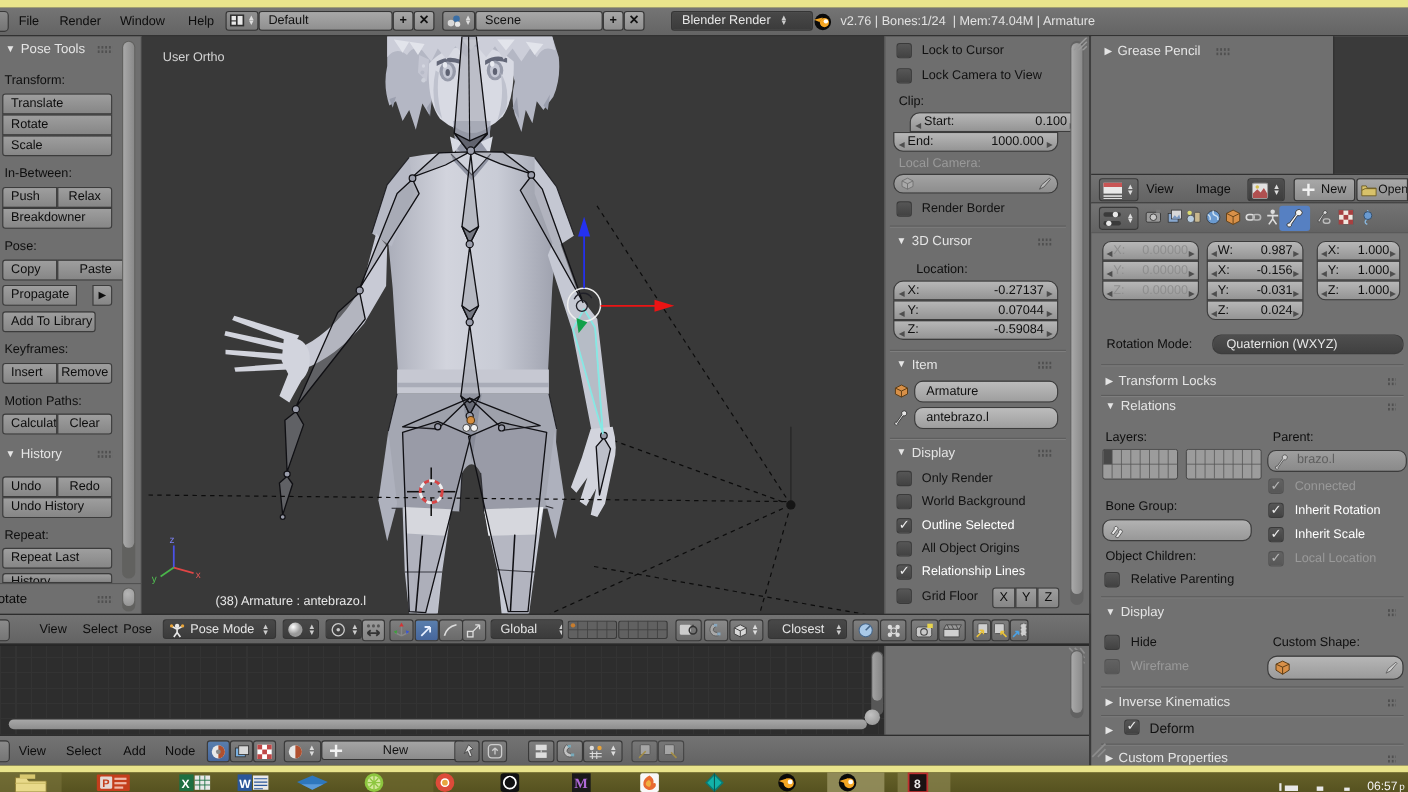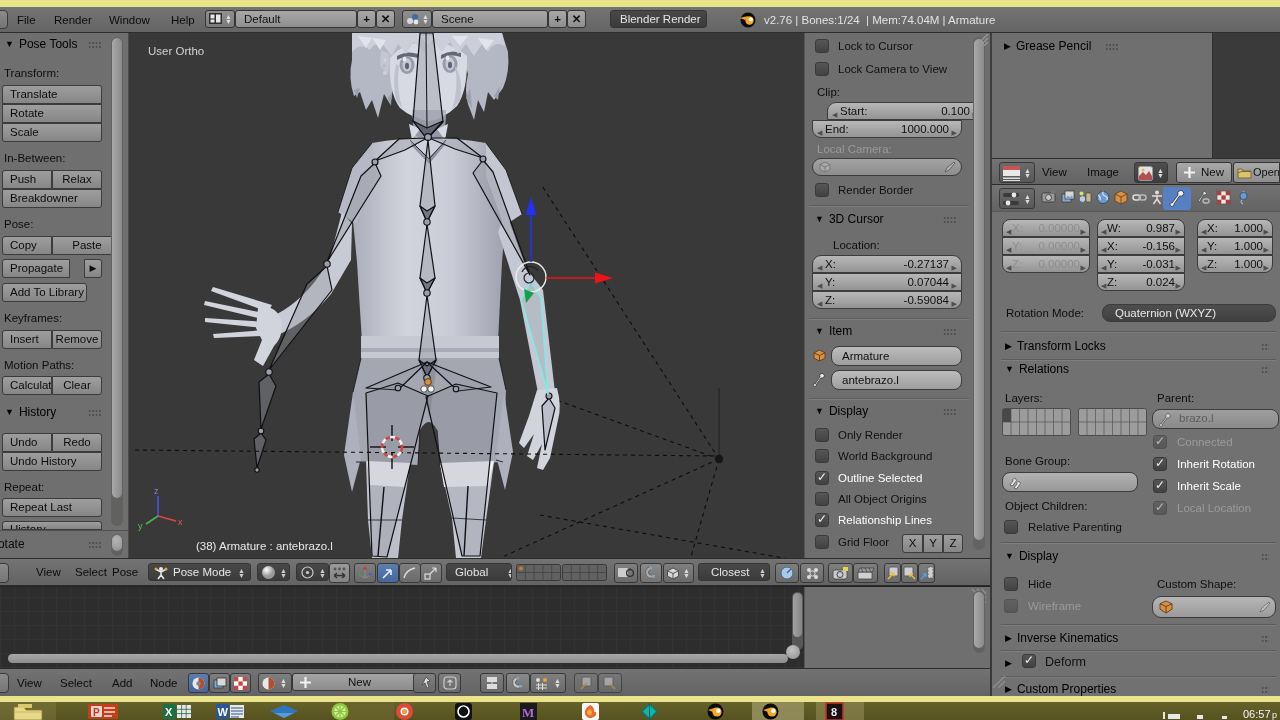--- a/index.html
+++ b/index.html
@@ -4,21 +4,21 @@
 body{font-family:"Liberation Sans",sans-serif;width:1280px;height:720px;overflow:hidden;background:#393939}
 #screen{position:absolute;left:0;top:0;width:1280px;height:720px}
 .abs{position:absolute}
 .ystrip{left:0;top:0;width:1280px;height:7px;background:#e9e48c}
 #topbar{left:0;top:7px;width:1280px;height:26px;background:linear-gradient(#747474,#646464);border-bottom:1px solid #2e2e2e;color:#101010;font-size:11.5px}
 .menuitem{position:absolute;top:7px;color:#0c0c0c;font-size:11.5px}
 .hfield{position:absolute;height:18px;border:1px solid #353535;border-radius:3px;background:linear-gradient(#a8a8a8,#8f8f8f);font-size:11.5px;color:#111;line-height:16px;white-space:nowrap;overflow:hidden}
 .hdark{background:linear-gradient(#484848,#3b3b3b);color:#e6e6e6}
 .tools{left:0;top:33px;width:129px;height:497px;background:#6f6f6f;border-right:1px solid #4a4a4a}
 .lastop{left:0;top:530px;width:129px;height:28px;background:#6f6f6f;border-top:1px solid #515151;border-right:1px solid #4a4a4a}
-.ph{position:absolute;font-size:12px;color:#000000;white-space:nowrap}
+.ph{position:absolute;font-size:12px;color:#e5e5e5;white-space:nowrap}
 .ph:before{content:"▼";font-size:9px;margin-right:5px;position:relative;top:-1px}
 .phc:before{content:"▶"}
 .grip{position:absolute;width:14px;height:8px;background-image:radial-gradient(circle,#4c4c4c 1px,transparent 1.1px);background-size:3.4px 4px;opacity:.9}
 .lbl{position:absolute;font-size:11.5px;color:#0e0e0e;white-space:nowrap}
 .btn{position:absolute;background:linear-gradient(#9e9e9e,#868686);border:1px solid #3c3c3c;border-radius:3px;font-size:11.5px;color:#0c0c0c;text-align:center;line-height:17px;height:19px;white-space:nowrap;overflow:hidden}
 .btn.l{text-align:left;padding-left:7px}
 .chk{position:absolute;width:14px;height:14px;border:1px solid #3a3a3a;border-radius:3px;background:linear-gradient(#565656,#424242)}
 .chk.on:after{content:"✓";color:#eee;font-size:12px;position:absolute;left:1px;top:-2px}
 .chk.dis{opacity:.55}
 .clabel{position:absolute;font-size:11.5px;color:#111;white-space:nowrap}
@@ -60,21 +60,21 @@
    <svg width="14" height="12" style="position:absolute;left:3px;top:2px">
           <circle cx="4" cy="8" r="3" fill="#d8d8d8"></circle>
           <circle cx="9" cy="4" r="3" fill="#3a6ea5"></circle>
           <circle cx="10" cy="9" r="2.4" fill="#e8e8e8"></circle>
         </svg>
    <div class="updn" style="left:19px;top:3px">▲<br>▼</div>
  </div>
  <div class="hfield" style="left:432px;top:3px;width:116px;padding-left:8px">Scene</div>
  <div class="hfield" style="left:548px;top:3px;width:19px;text-align:center;font-weight:bold">+</div>
  <div class="hfield" style="left:567px;top:3px;width:19px;text-align:center;font-weight:bold">✕</div>
- <div class="hfield hdark" style="left:610px;top:3px;width:97px;padding-left:9px">Blender Render
+ <div class="hfield hdark" style="left:610px;top:3px;width:129px;padding-left:9px">Blender Render
    <div class="updn" style="left:98px;top:3px;color:#ccc">▲<br>▼</div>
  </div>
  <svg width="20" height="18" style="position:absolute;left:738px;top:4px">
    <circle cx="10" cy="9" r="7.5" fill="#0a0a0a"></circle>
    <circle cx="11.5" cy="9.5" r="4.2" fill="#f5a623"></circle>
    <circle cx="12.8" cy="8.4" r="2" fill="#fff"></circle>
    <path d="M2,7 L10,5 L7,9 Z" fill="#f5a623"></path>
  </svg>
  <div class="menuitem" style="left:764px;color:#e2e2e2">v2.76 | Bones:1/24&nbsp; | Mem:74.04M | Armature</div>
 </div>

